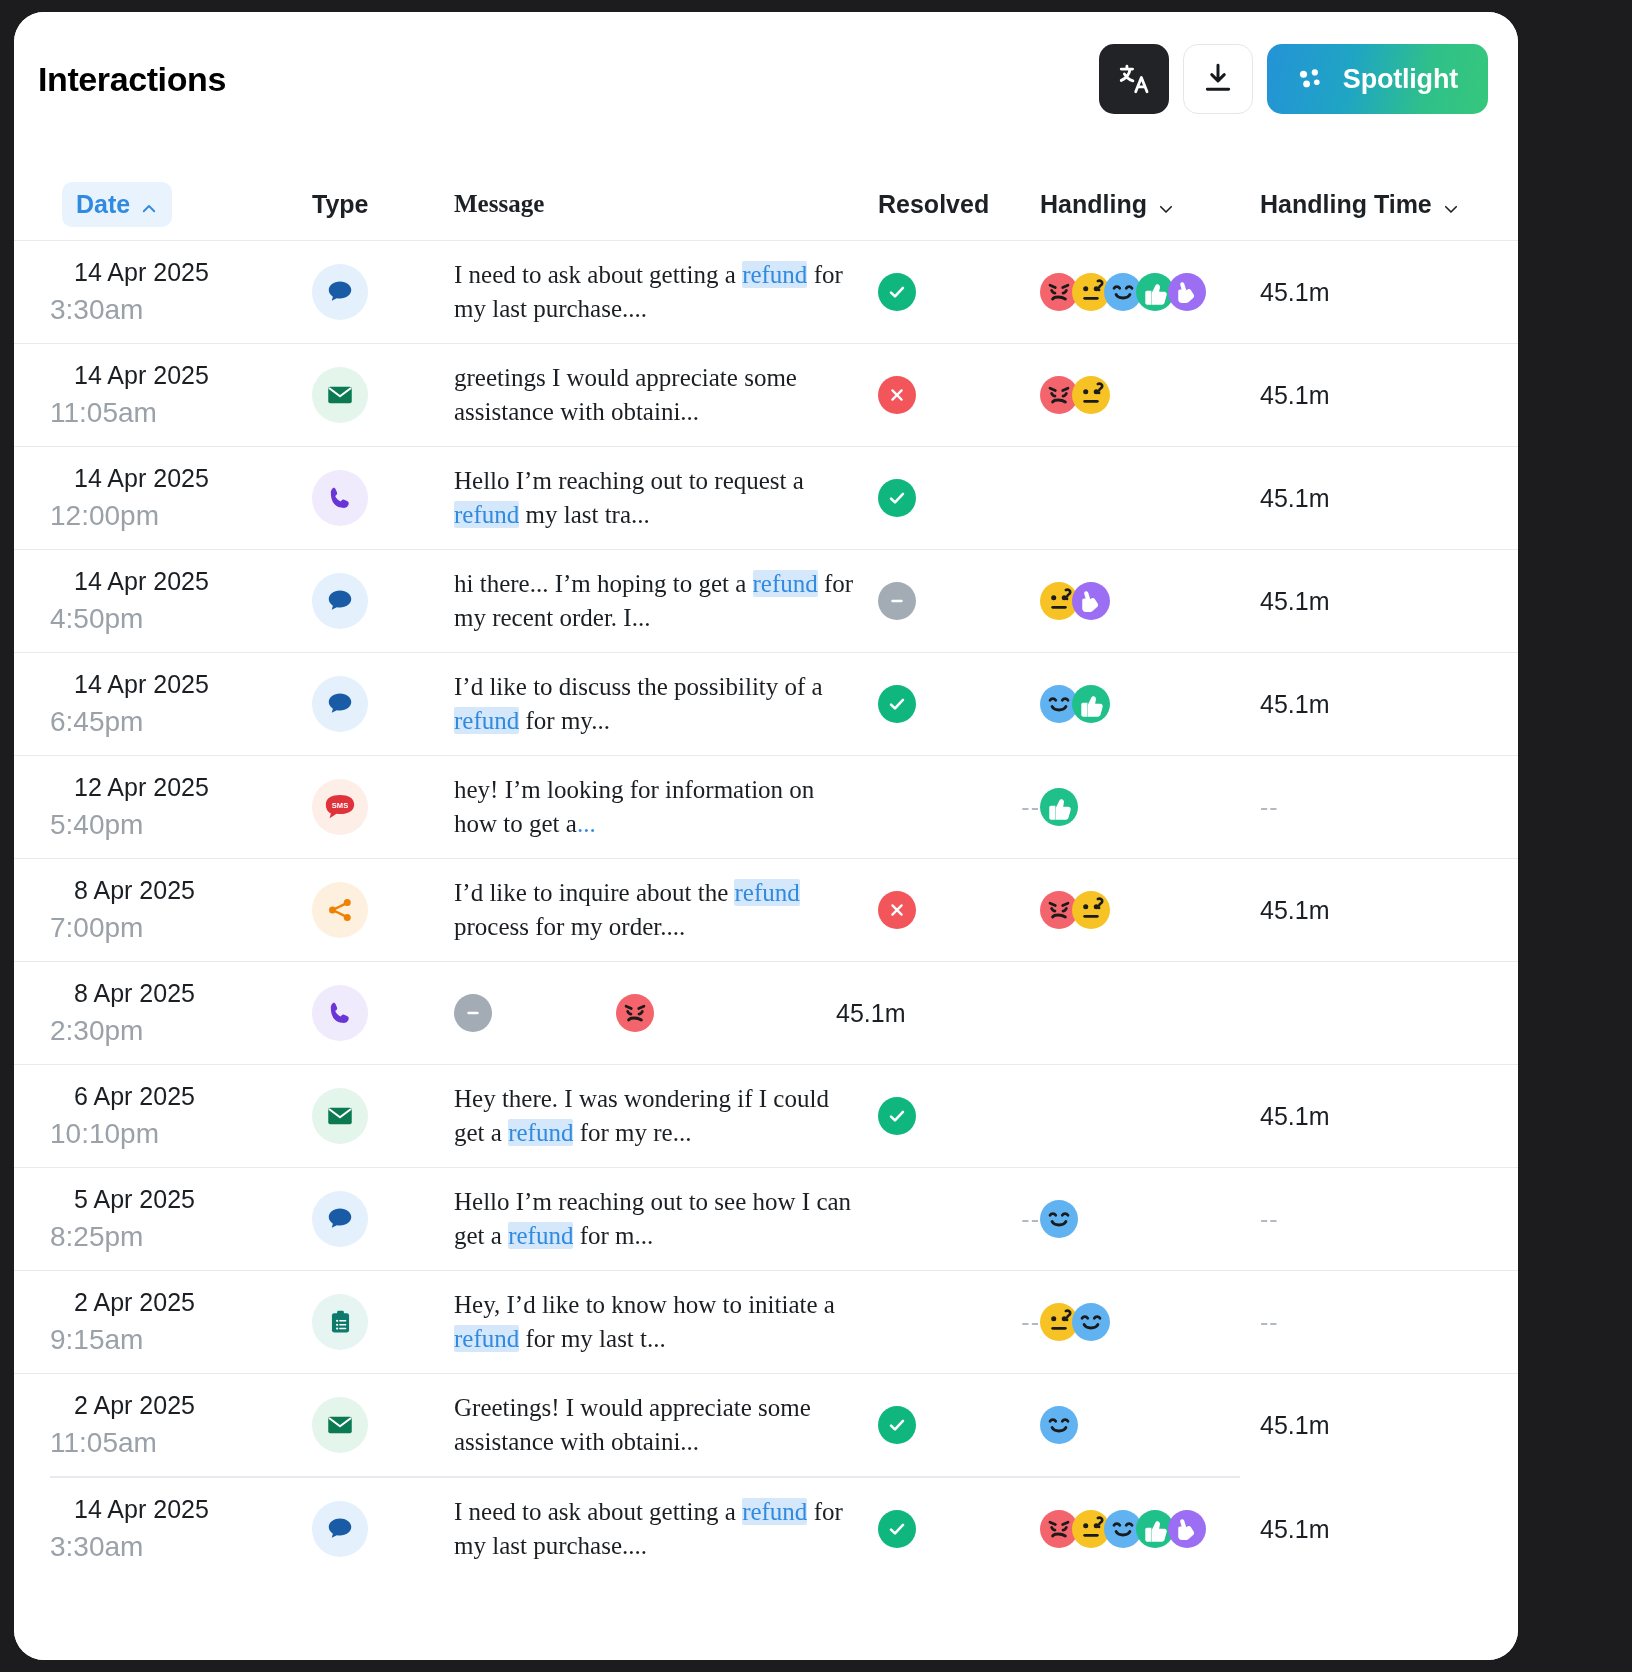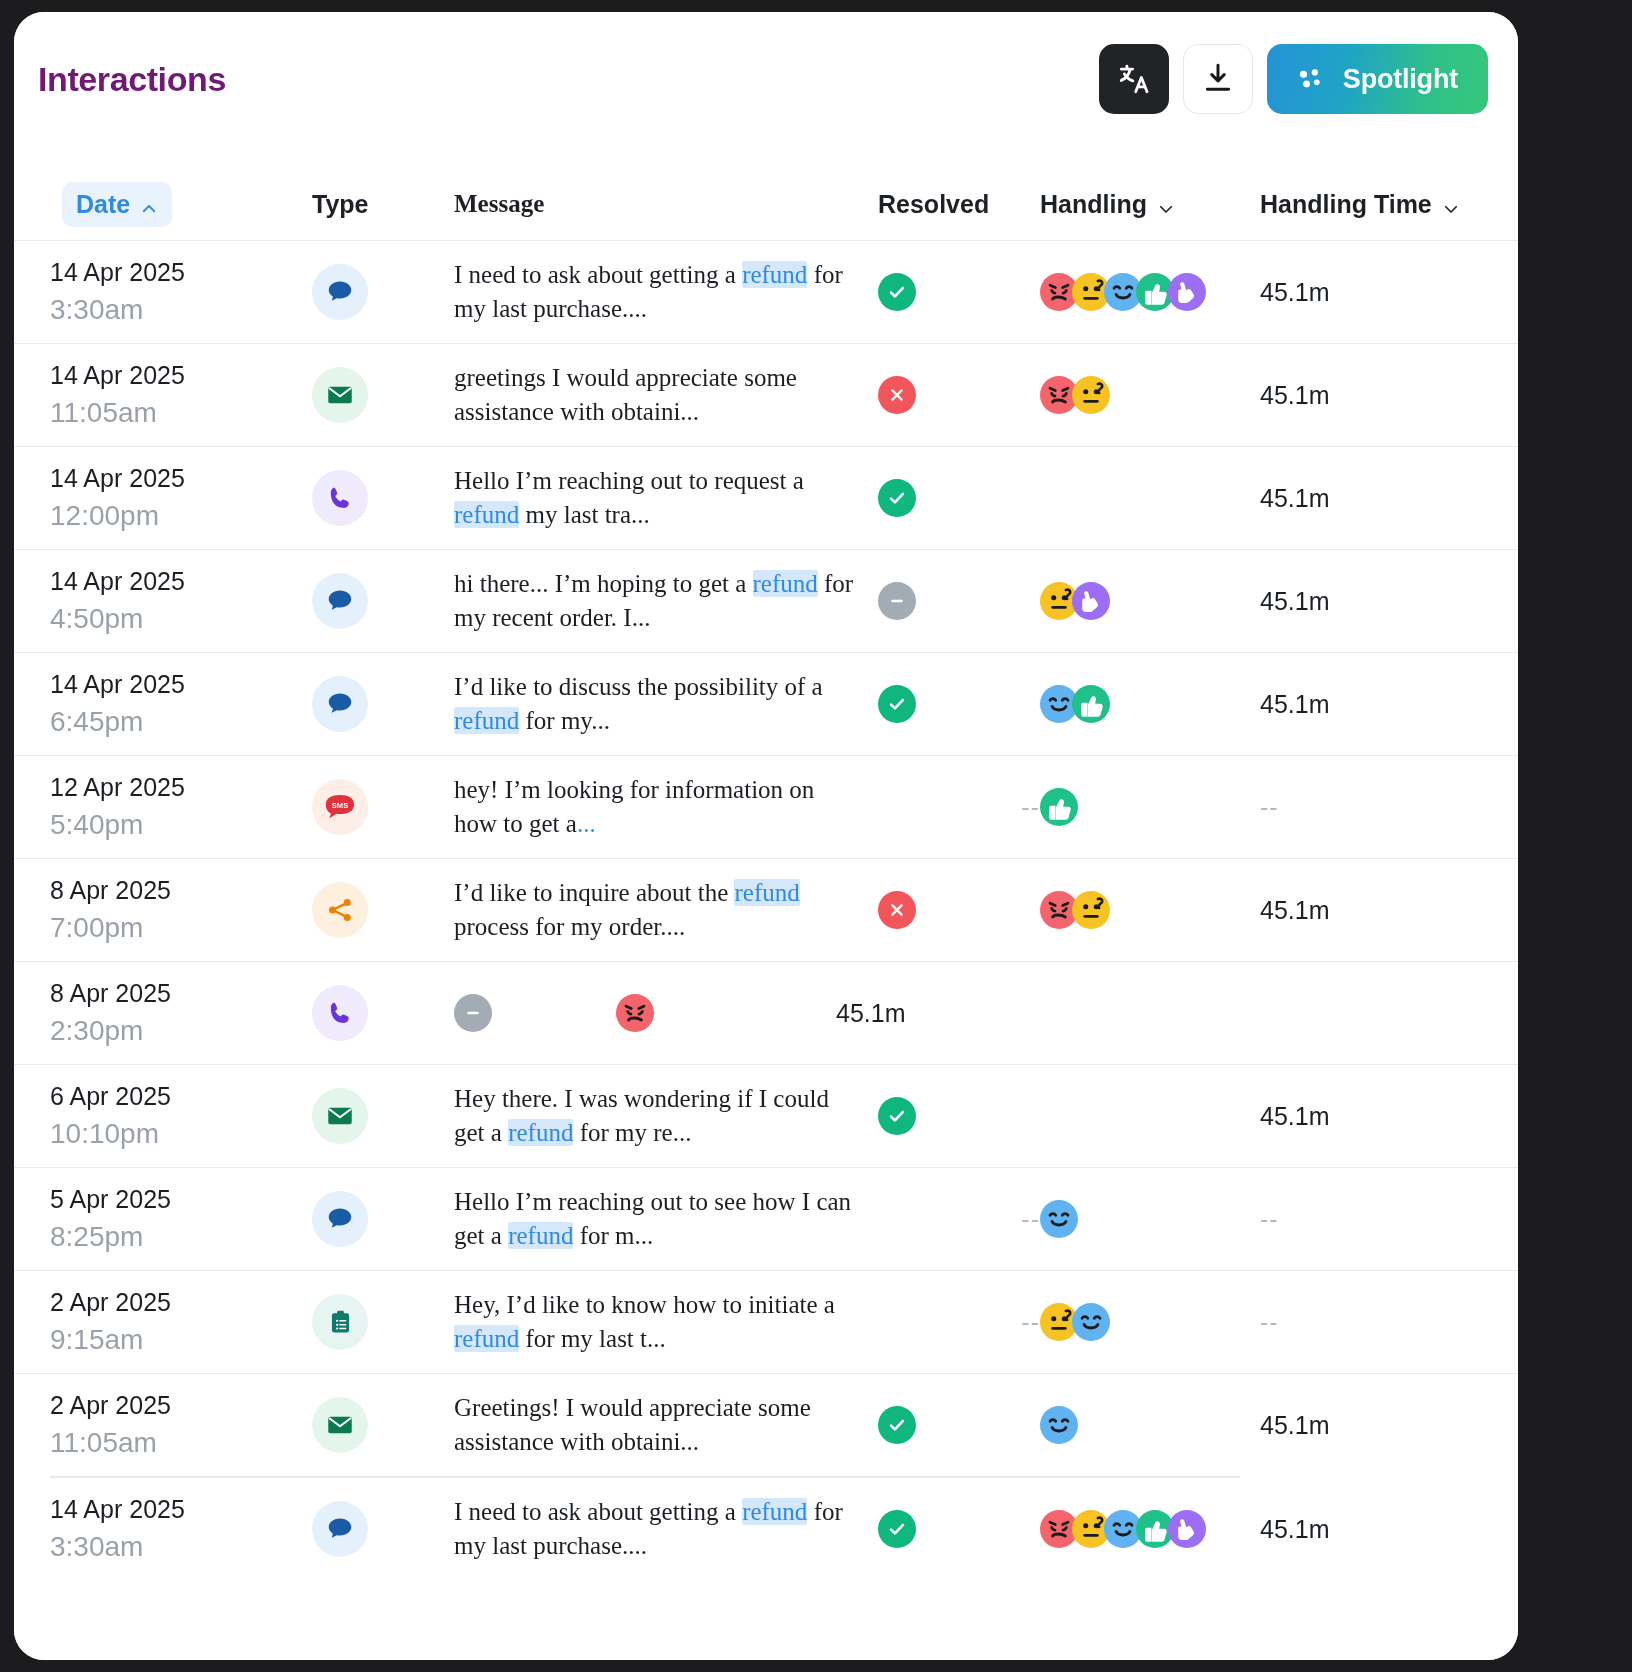--- a/index.html
+++ b/index.html
@@ -29,21 +29,21 @@
   .header {
     display: flex;
     align-items: center;
     justify-content: space-between;
     padding: 22px 30px 0 24px;
     height: 112px;
   }
   .page-title {
     font-size: 34px;
     font-weight: bold;
-    color: #701a75;
+    color: #000000;
     letter-spacing: -0.4px;
   }
   .header-actions { display: flex; align-items: center; gap: 14px; }
 
   .btn-icon-dark {
     width: 70px; height: 70px;
     background: #222327;
     border-radius: 15px;
     display: flex; align-items: center; justify-content: center;
     border: none;
@@ -119,21 +119,21 @@
     border-top: 1.5px solid #e7eaee;
   }
   .row.last-row { border-top: none; }
   .row-sep-short {
     height: 1.5px;
     background: #e7eaee;
     width: 1190px;
     margin-left: 36px;
   }
 
-  .cell-date .d1 { font-size: 25px; color: #1b1f23; line-height: 1.45; }
+  .cell-date .d1 { font-size: 25px; color: #1b1f23; line-height: 1.45; margin-left: 24px; }
   .cell-date .d2 { font-size: 28px; color: #9aa1a9; line-height: 1.45; }
 
   .type-bubble {
     width: 56px; height: 56px;
     border-radius: 50%;
     display: flex; align-items: center; justify-content: center;
   }
 
   .cell-msg {
     font-size: 25px;

